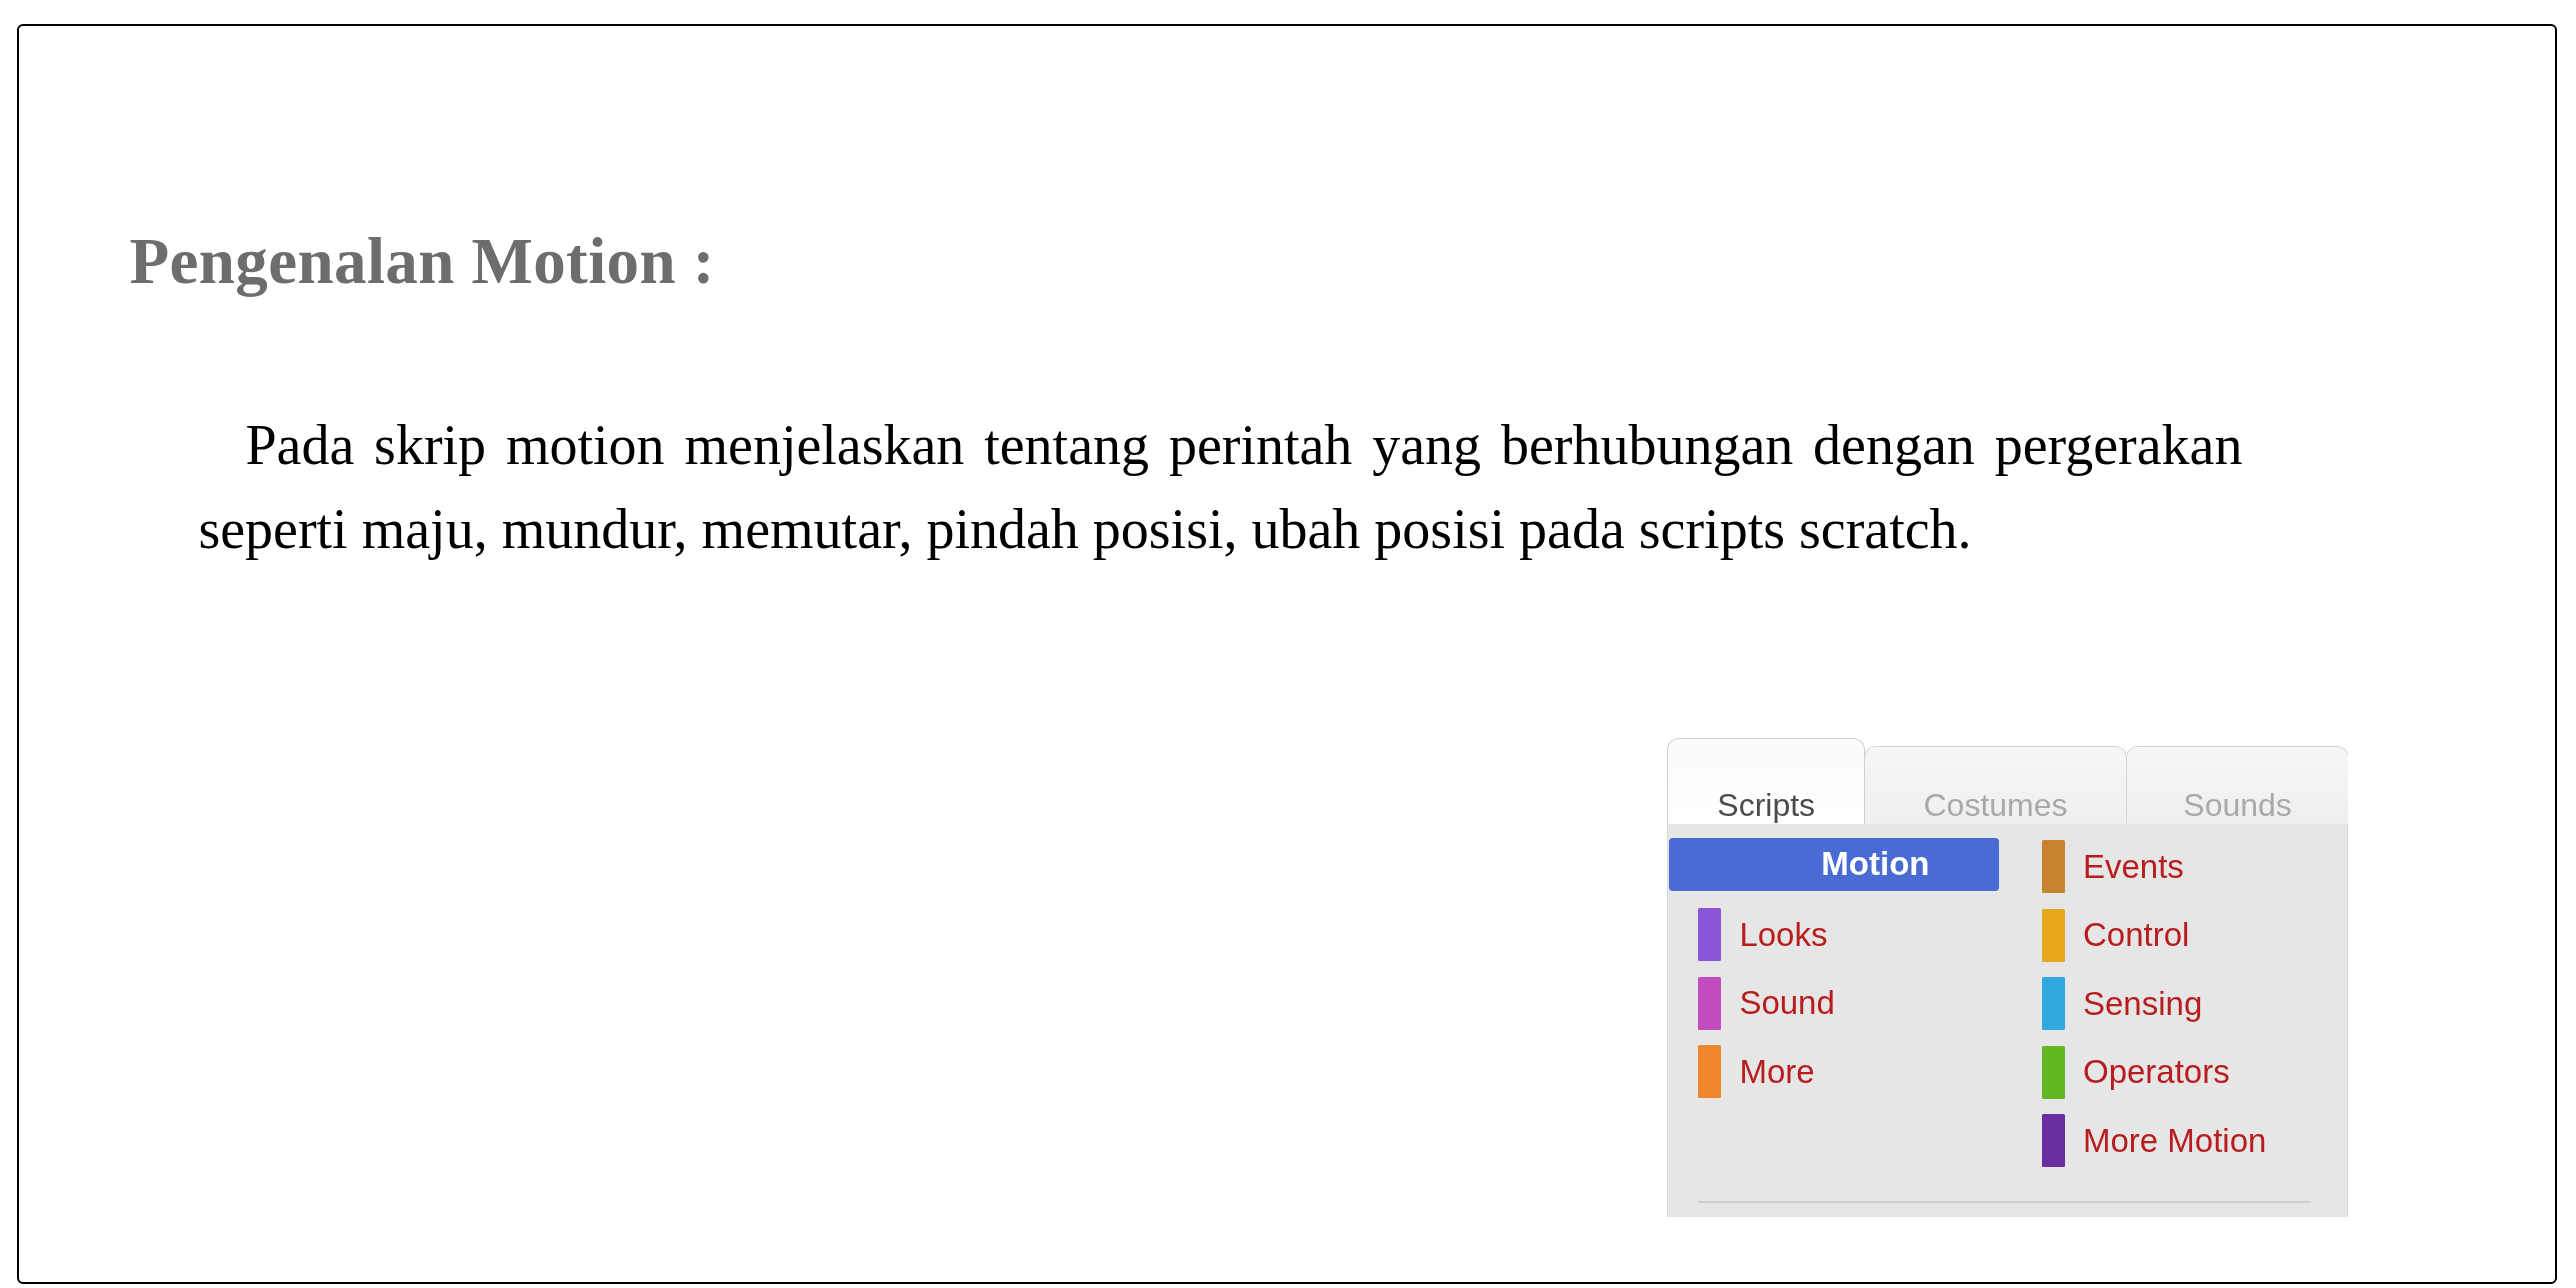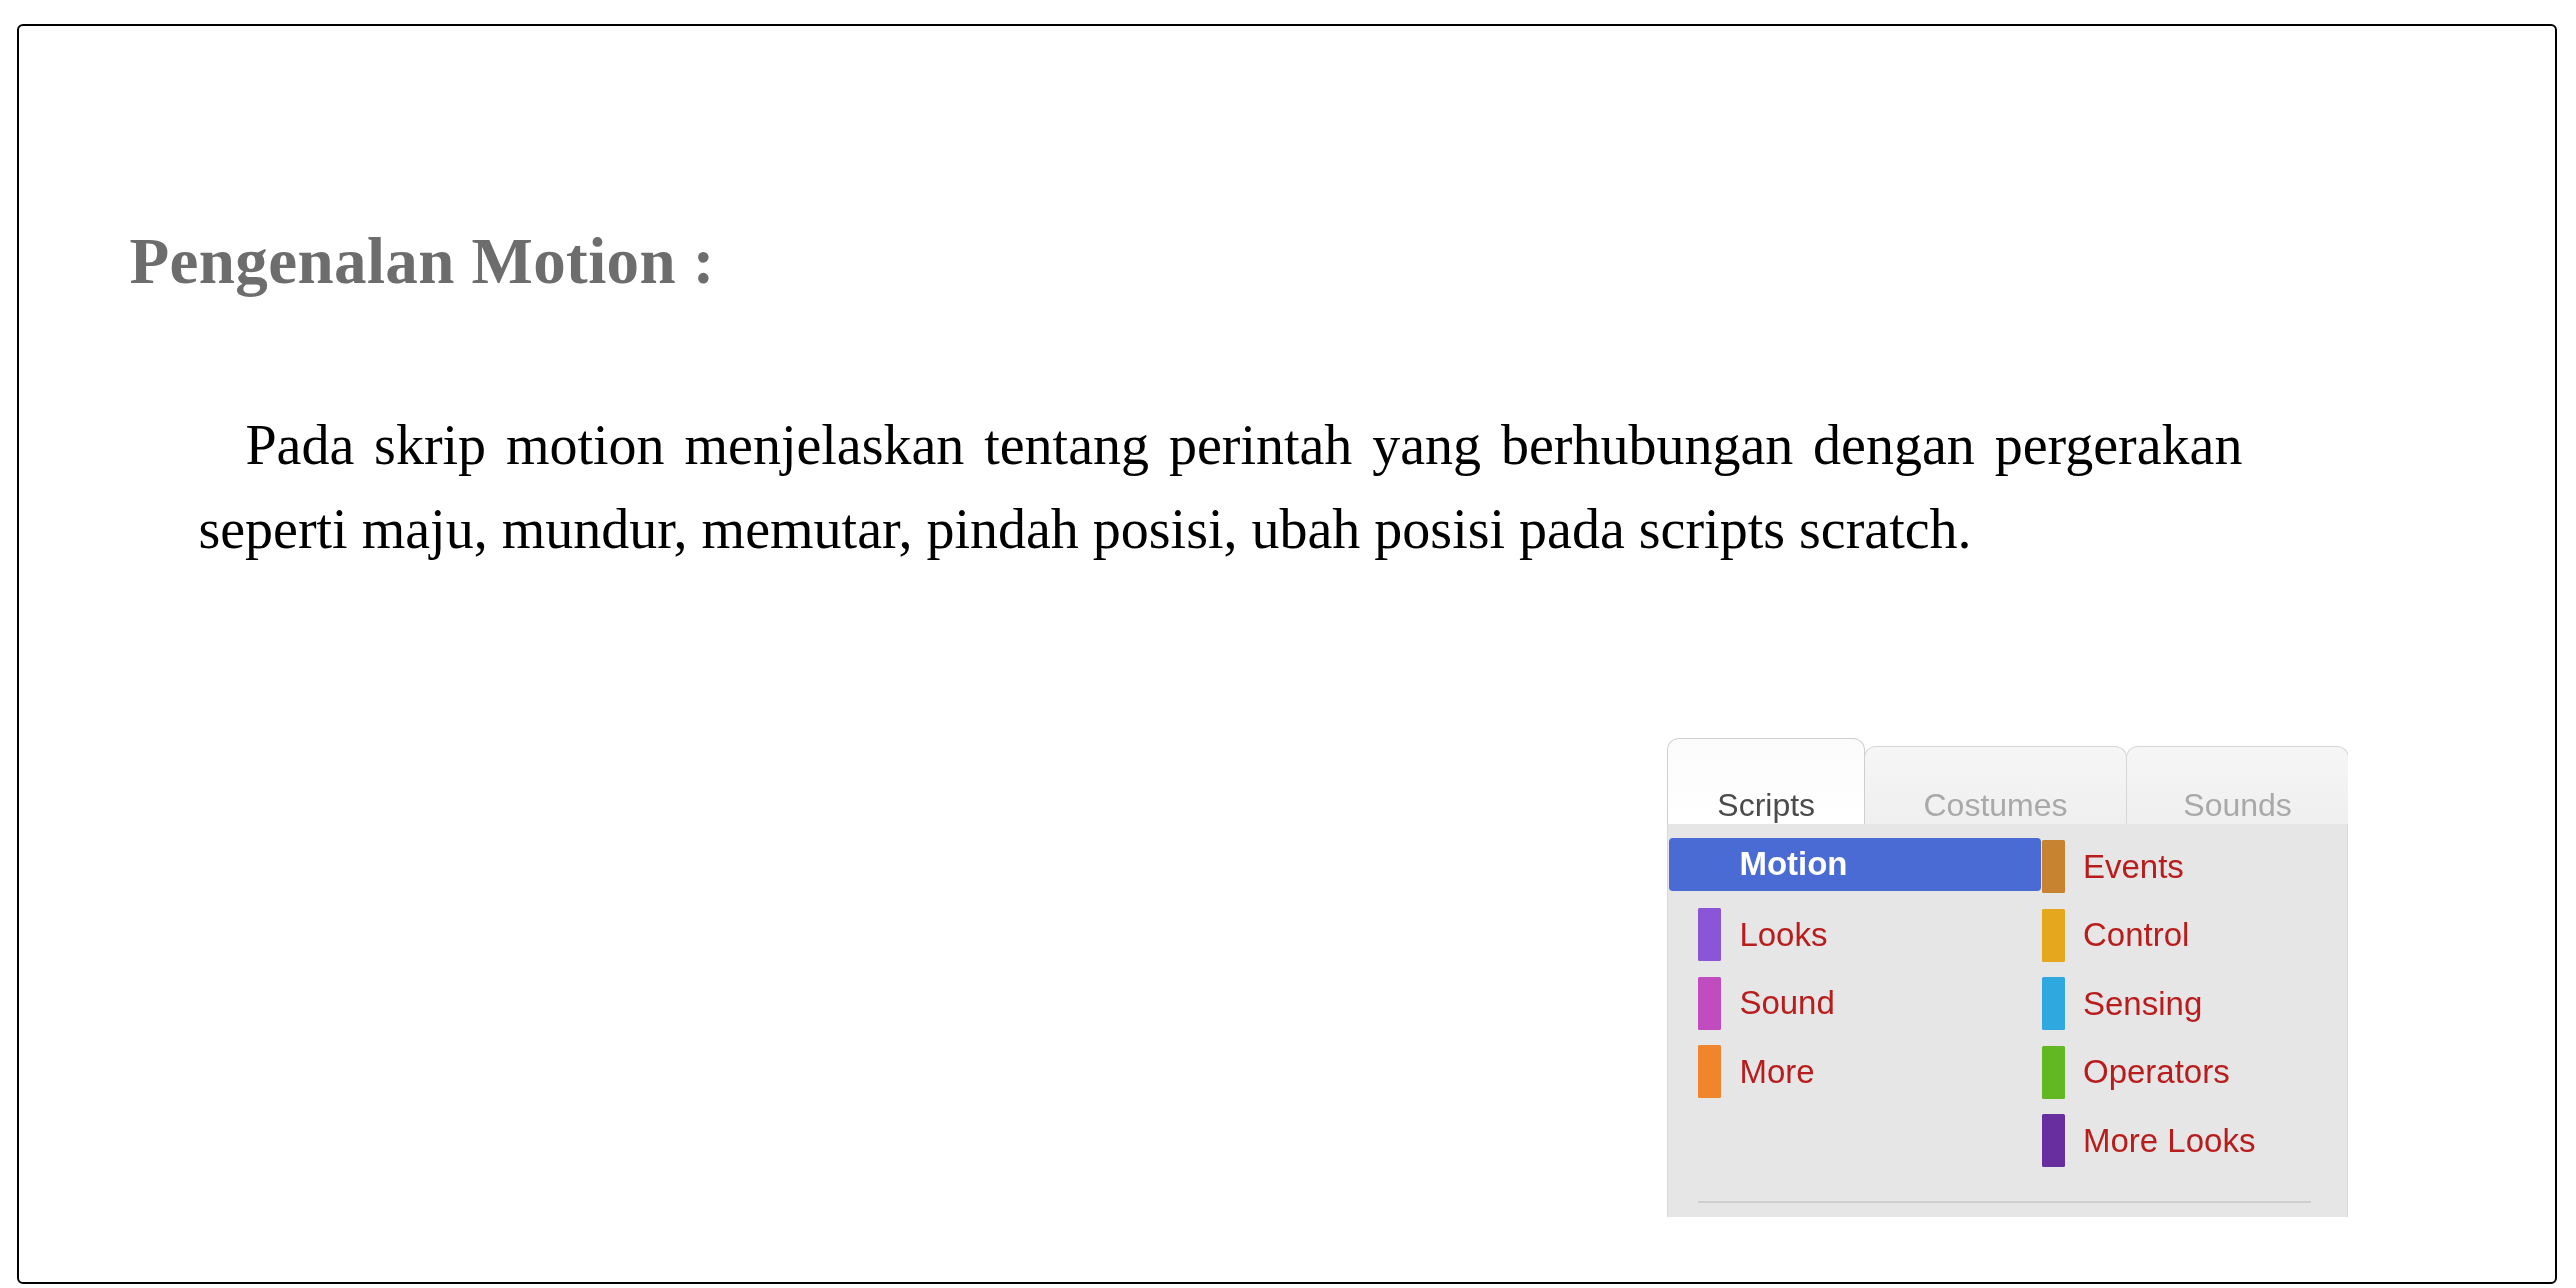--- a/index.html
+++ b/index.html
@@ -153,24 +153,25 @@
     color: #b91c1c;
     margin-left: 18px;
     white-space: nowrap;
   }
 
   .cat-item.selected {
     background: #4a6bd4;
     border-radius: 3.8px;
     height: 53px;
     margin-left: -29px;
-    padding-left: 29px;
-    width: 372px;
+    padding-left: 41px;
+    width: 330px;
     box-sizing: border-box;
     margin-bottom: 15px;
+    justify-content: center;
   }
   .cat-item.selected .cat-swatch { visibility: hidden; }
   .cat-item.selected .cat-label {
     color: #ffffff;
     font-weight: bold;
     margin-left: 18px;
   }
 
   .palette-divider {
     position: absolute;
@@ -252,21 +253,21 @@
             <span class="cat-label">Sensing</span>
           </div>
 
           <div class="cat-item">
             <span class="cat-swatch" style="background: rgb(98, 184, 34);"></span>
             <span class="cat-label">Operators</span>
           </div>
 
           <div class="cat-item">
             <span class="cat-swatch" style="background: rgb(104, 46, 160);"></span>
-            <span class="cat-label">More Looks</span>
+            <span class="cat-label">More Motion</span>
           </div>
 
         </div>
 
       </div>
 
       <div class="palette-divider"></div>
 
     </div>
 

